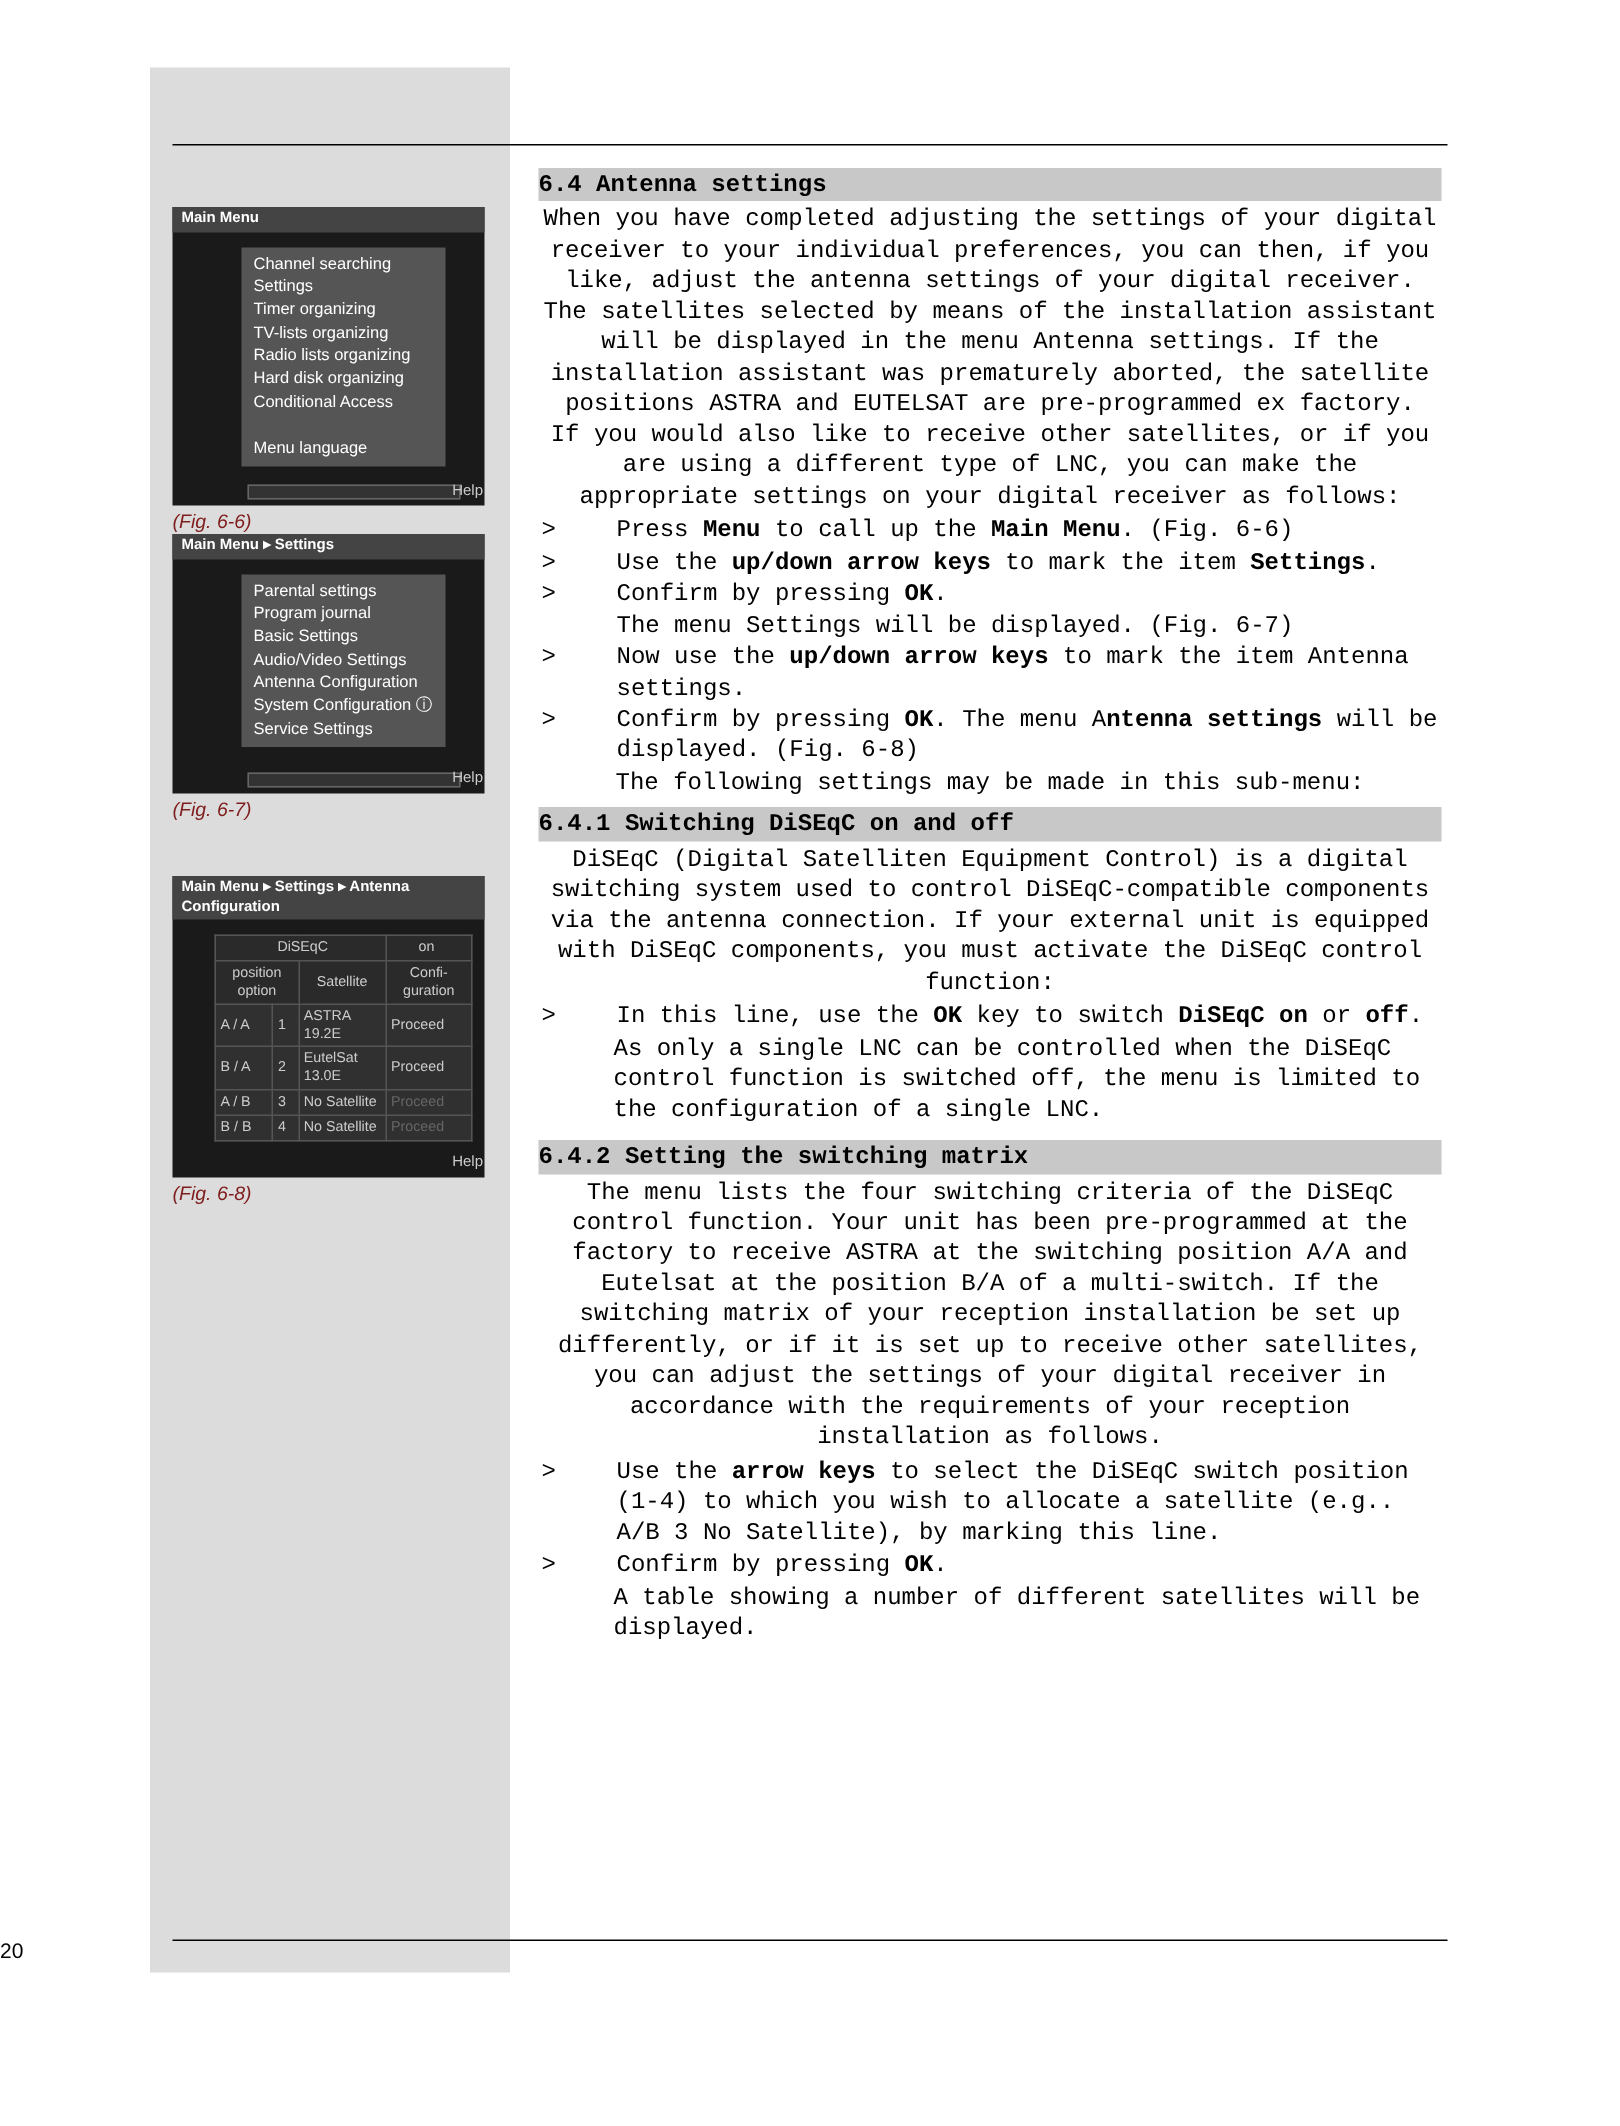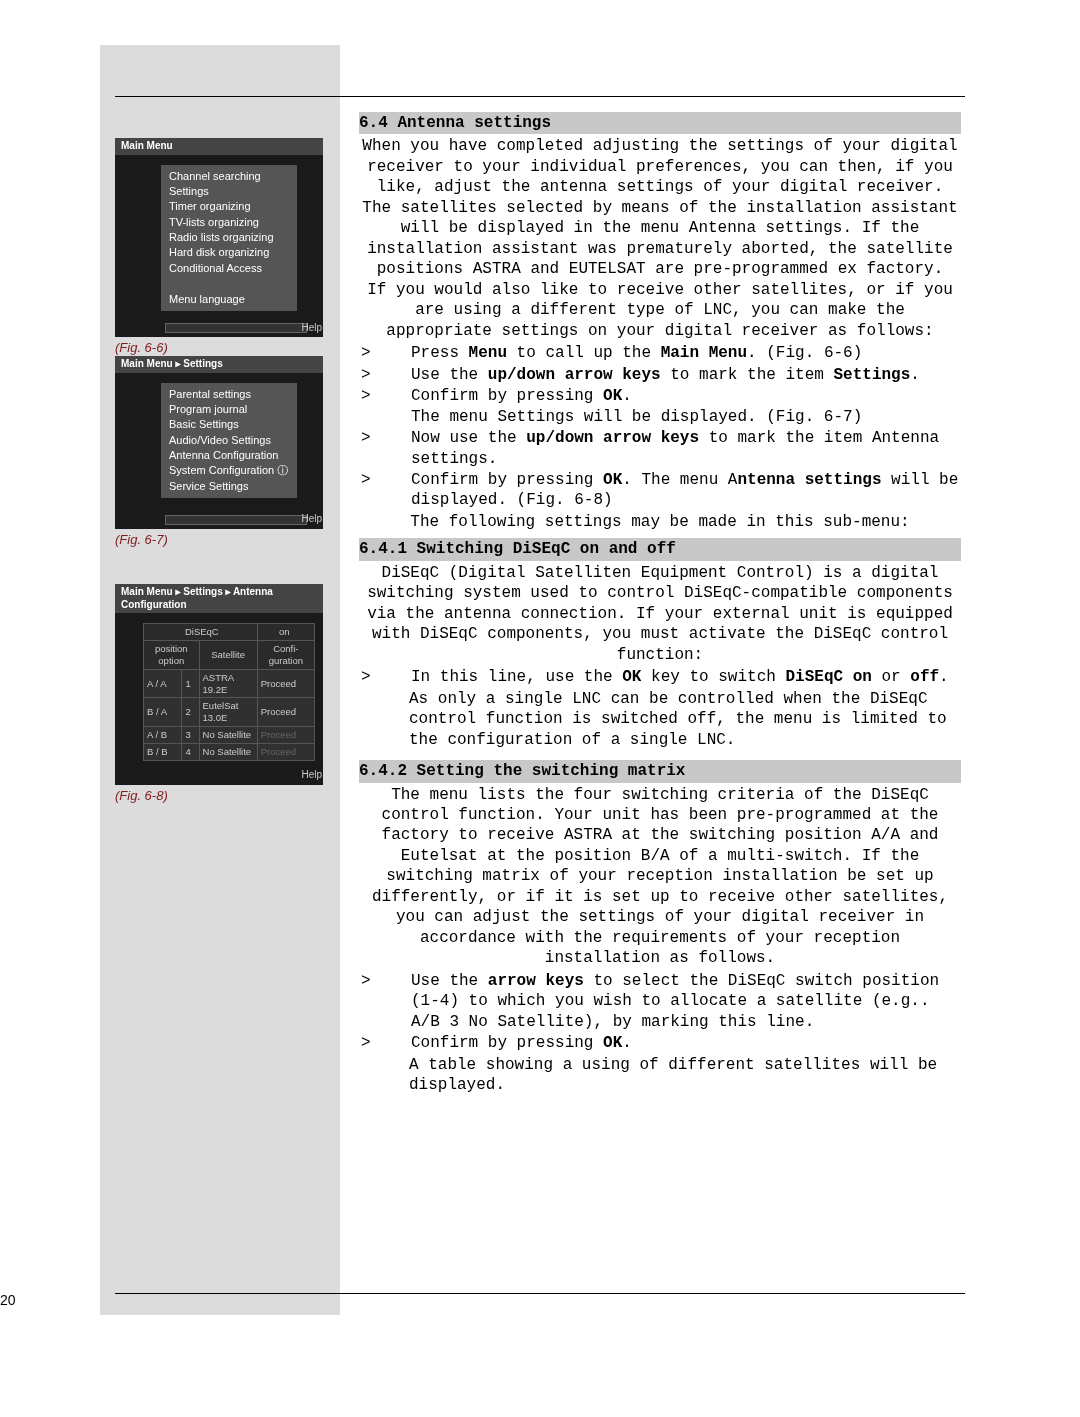--- a/index.html
+++ b/index.html
@@ -288,15 +288,15 @@
     <ul class="step-list" id="steps642">
         <li>
           <span class="marker">&gt;</span>
           <span class="body">Use the <b>arrow keys</b> to select the DiSEqC switch position (1-4) to which you wish to allocate a satellite (e.g.. A/B 3 No Satellite), by marking this line.</span>
         </li>
         <li>
           <span class="marker">&gt;</span>
           <span class="body">Confirm by pressing <b>OK</b>.</span>
         </li>
       </ul>
-    <div class="sub-body">A table showing a using of different satellites will be displayed.</div>
+    <div class="sub-body">A table showing a number of different satellites will be displayed.</div>
   </div>
 </div>
 
 </body></html>

